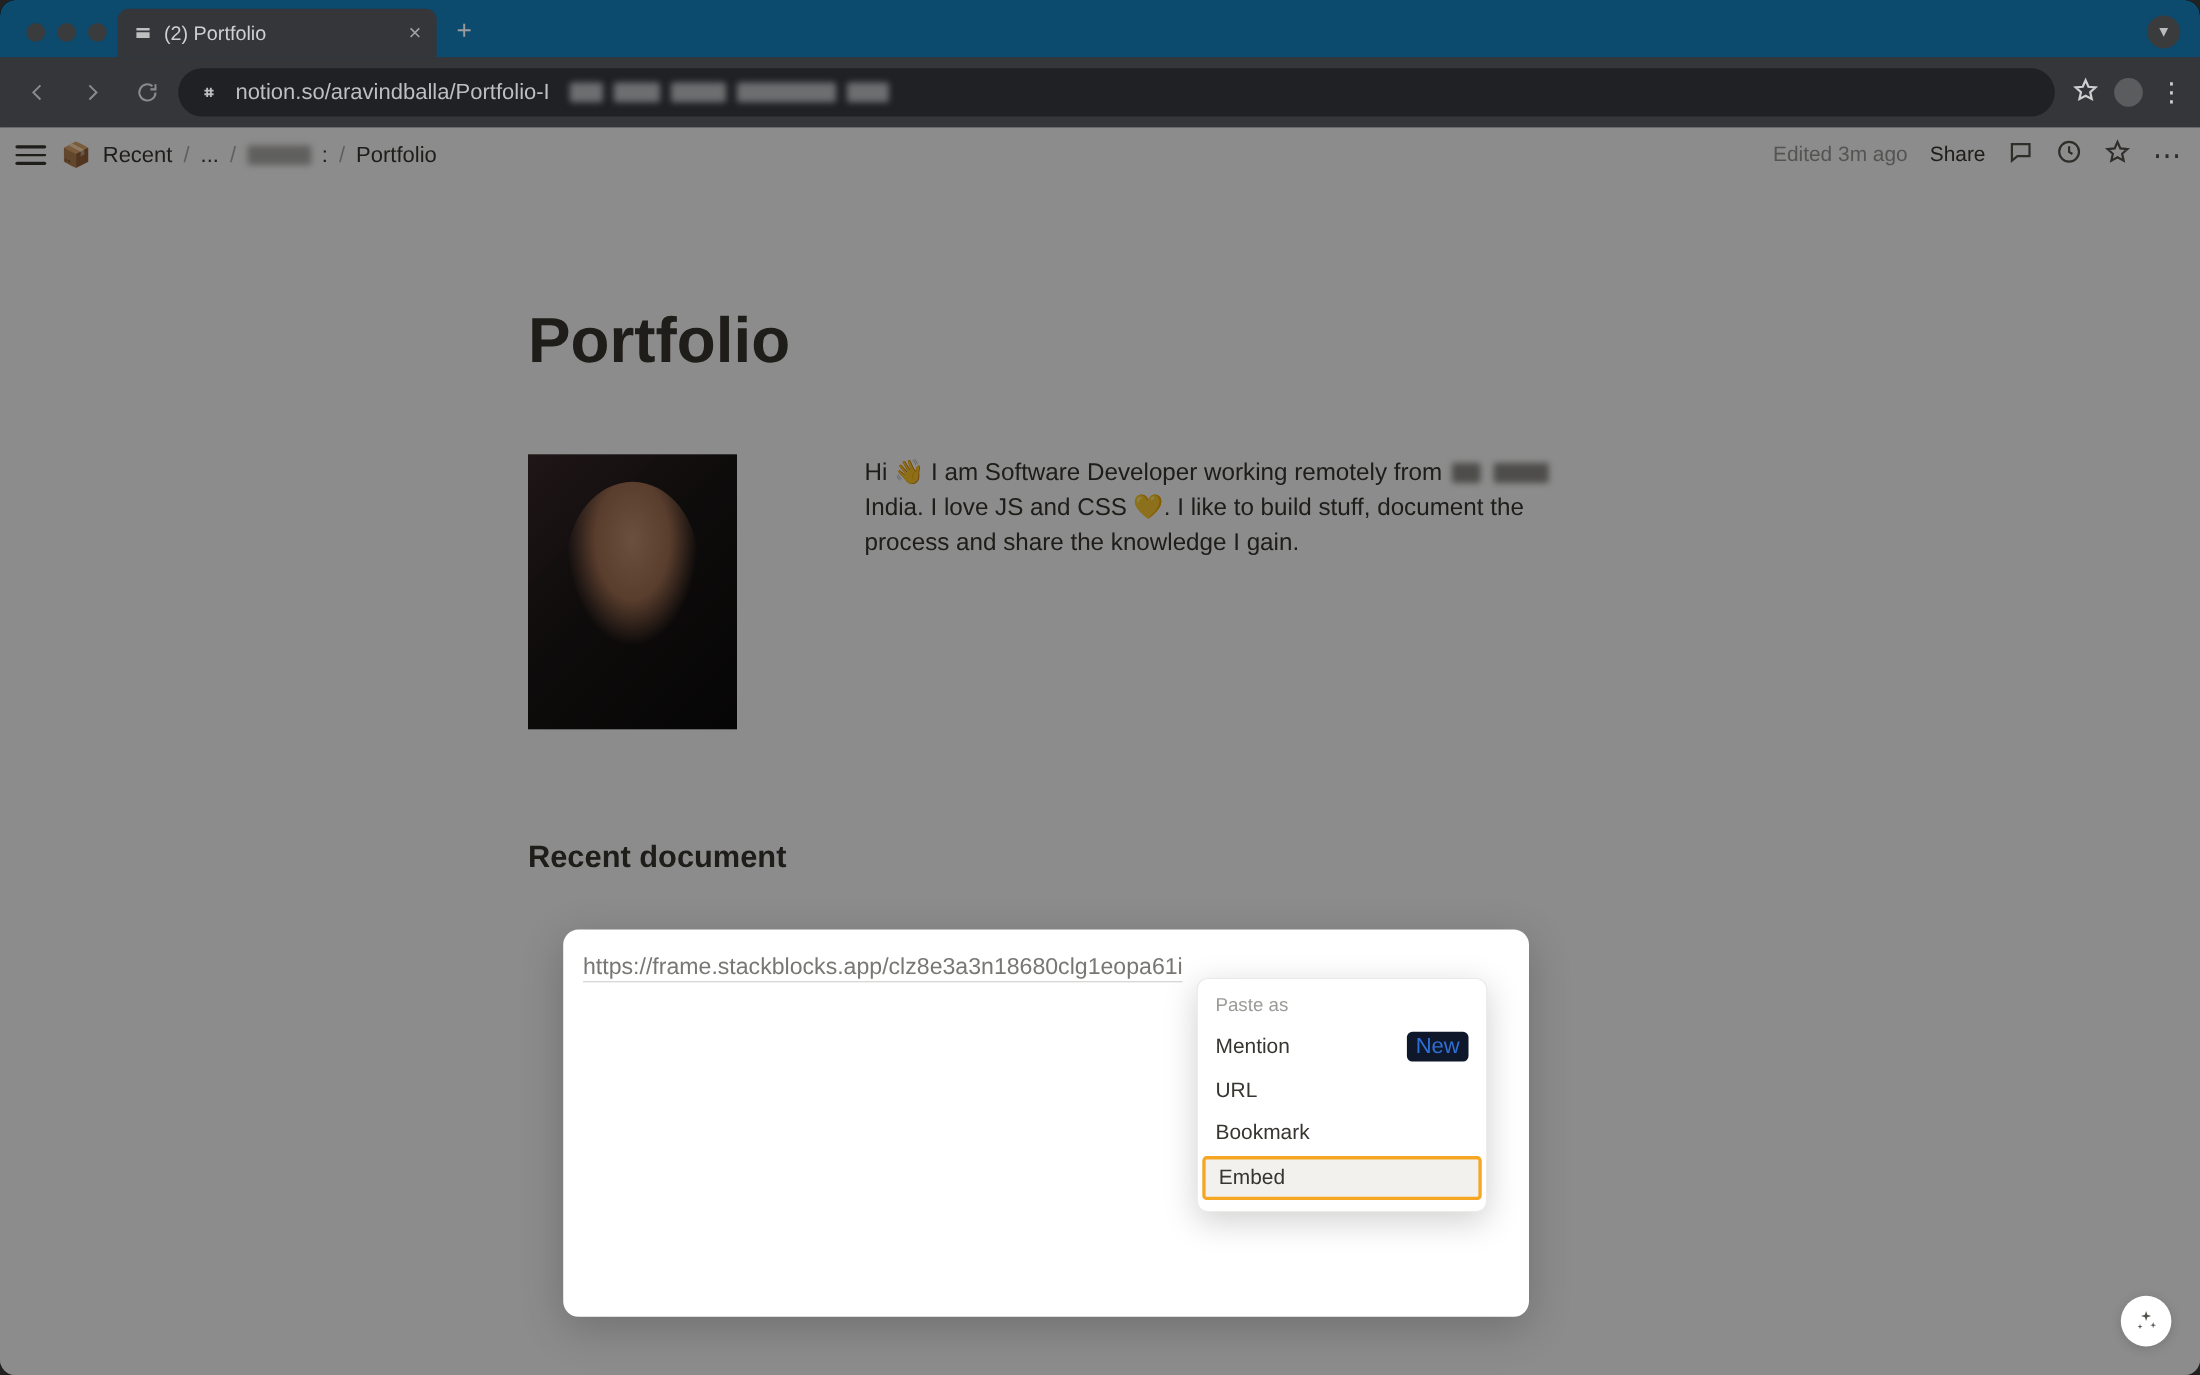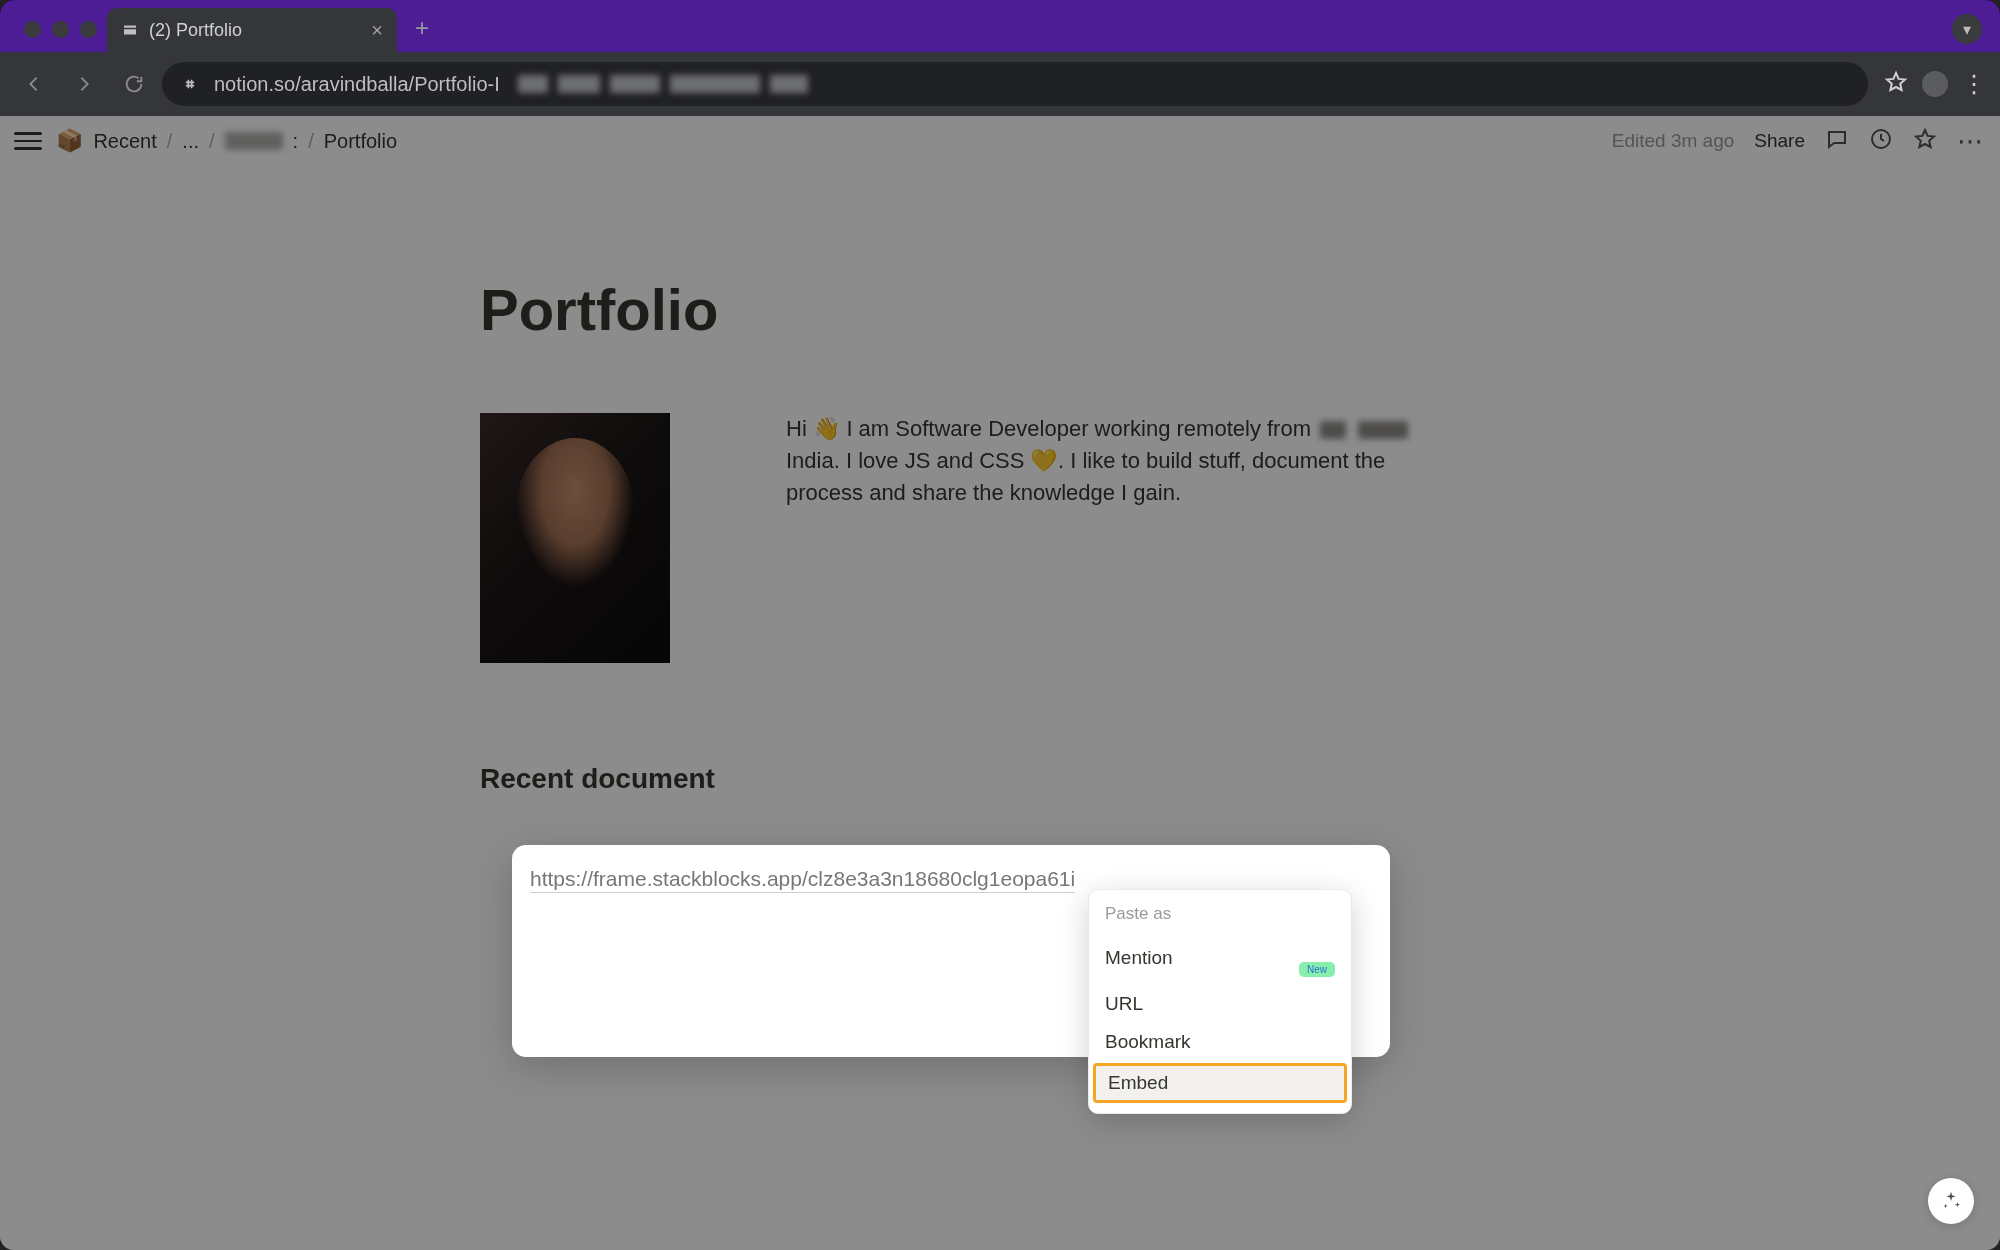--- a/index.html
+++ b/index.html
@@ -1,19 +1,19 @@
 <!DOCTYPE html>
 <html><head>
 <meta charset="utf-8">
 <style>
   * { margin:0; padding:0; box-sizing:border-box; font-family: -apple-system, BlinkMacSystemFont, "Segoe UI", Helvetica, Arial, sans-serif; }
   body { width:2000px; height:1250px; background:#222; overflow:hidden; position:relative; }
 
   
-  .chrome { background:#4c1d95; height:112px; border-top-left-radius:14px; border-top-right-radius:14px; position:relative; }
+  .chrome { background:#0c4a6e; height:112px; border-top-left-radius:14px; border-top-right-radius:14px; position:relative; }
   .tabbar { height:52px; display:flex; align-items:flex-end; padding-left:14px; }
   .traffic { display:flex; gap:11px; align-items:center; padding:0 10px 14px 10px; }
   .dot { width:17px; height:17px; border-radius:50%; background:#3a3b3d; }
   .tab { background:#35363a; height:44px; border-top-left-radius:10px; border-top-right-radius:10px; display:flex; align-items:center; padding:0 14px; min-width:290px; color:#cfd0d1; font-size:18px; gap:10px; }
   .tab svg.fav { width:18px; height:18px; fill:#bfbfbf; }
   .tab .title { flex:1; white-space:nowrap; overflow:hidden; text-overflow:ellipsis; }
   .tab .close { color:#a0a1a3; font-size:20px; line-height:1; }
   .newtab { color:#9a9b9d; font-size:24px; padding:0 18px 10px 18px; }
   .tab-right { position:absolute; right:18px; top:14px; width:30px; height:30px; border-radius:50%; background:#3a3b3d; display:flex; align-items:center; justify-content:center; color:#bbb; }
 
@@ -51,27 +51,27 @@
   .page { max-width:1300px; margin:0 auto; padding:110px 130px 0 130px; color:#37352f; }
   .page-title { font-size:58px; font-weight:700; margin-bottom:70px; }
   .intro-row { display:flex; gap:116px; align-items:flex-start; }
   .avatar { width:190px; height:250px; background:linear-gradient(135deg,#3b2a2a 0%, #1a1515 45%, #0d0b0b 100%); position:relative; flex-shrink:0; overflow:hidden; }
   .avatar::after{ content:""; position:absolute; left:50%; top:40%; transform:translate(-50%,-50%); width:120px; height:150px; background: radial-gradient(ellipse at 50% 35%, #c49272 0%, #a26f52 40%, rgba(0,0,0,0) 70%); border-radius:50% 50% 45% 45%; }
   .intro-text { font-size:22px; line-height:1.45; max-width:630px; }
   .intro-text .blur-inline { display:inline-block; vertical-align:middle; height:18px; background:#8e8d8a; filter:blur(3px); border-radius:2px; margin:0 3px; }
   .section-h { font-size:28px; font-weight:700; margin-top:100px; }
 
   
-  .popover-wrap { position:absolute; left:512px; top:845px; width:878px; height:212px; background:#ffffff; border-radius:14px; box-shadow:0 10px 40px rgba(0,0,0,0.2); z-index:5; padding:22px 18px; }
+  .popover-wrap { position:absolute; left:512px; top:845px; width:878px; height:352px; background:#ffffff; border-radius:14px; box-shadow:0 10px 40px rgba(0,0,0,0.2); z-index:5; padding:22px 18px; }
   .pasted-url { color:#787774; font-size:21px; border-bottom:1px solid #d0cfcc; display:inline-block; padding-bottom:1px; }
 
   .paste-menu { position:absolute; left:1088px; top:889px; width:264px; background:#ffffff; border:1px solid #eceae7; border-radius:10px; box-shadow:0 8px 30px rgba(0,0,0,0.18); z-index:6; padding:6px 0 8px 0; }
   .paste-menu .hdr { color:#9b9a97; font-size:17px; padding:8px 16px 6px 16px; }
   .paste-menu .item { display:flex; align-items:center; justify-content:space-between; padding:8px 16px; font-size:19px; color:#37352f; cursor:pointer; }
-  .paste-menu .badge { background:#86efac; color:#2e6fd6; font-size:10px; padding:2px 8px; border-radius:5px;margin-top:24px; }
+  .paste-menu .badge { background:#0f172a; color:#2e6fd6; font-size:20px; padding:2px 8px; border-radius:5px; }
   .paste-menu .item.embed { background:#f2f1ee; border:3px solid #f5a623; border-radius:4px; margin:2px 4px 2px 4px; padding:6px 12px; }
 
   
   .fab { position:absolute; right:26px; bottom:26px; width:46px; height:46px; border-radius:50%; background:#ffffff; box-shadow:0 2px 10px rgba(0,0,0,0.15); display:flex; align-items:center; justify-content:center; z-index:2; }
   .fab svg { width:22px; height:22px; }
 
   
   .window { position:absolute; inset:0; border-radius:14px; overflow:hidden; box-shadow:0 0 0 1px #000 inset; }
 </style>
 </head>

